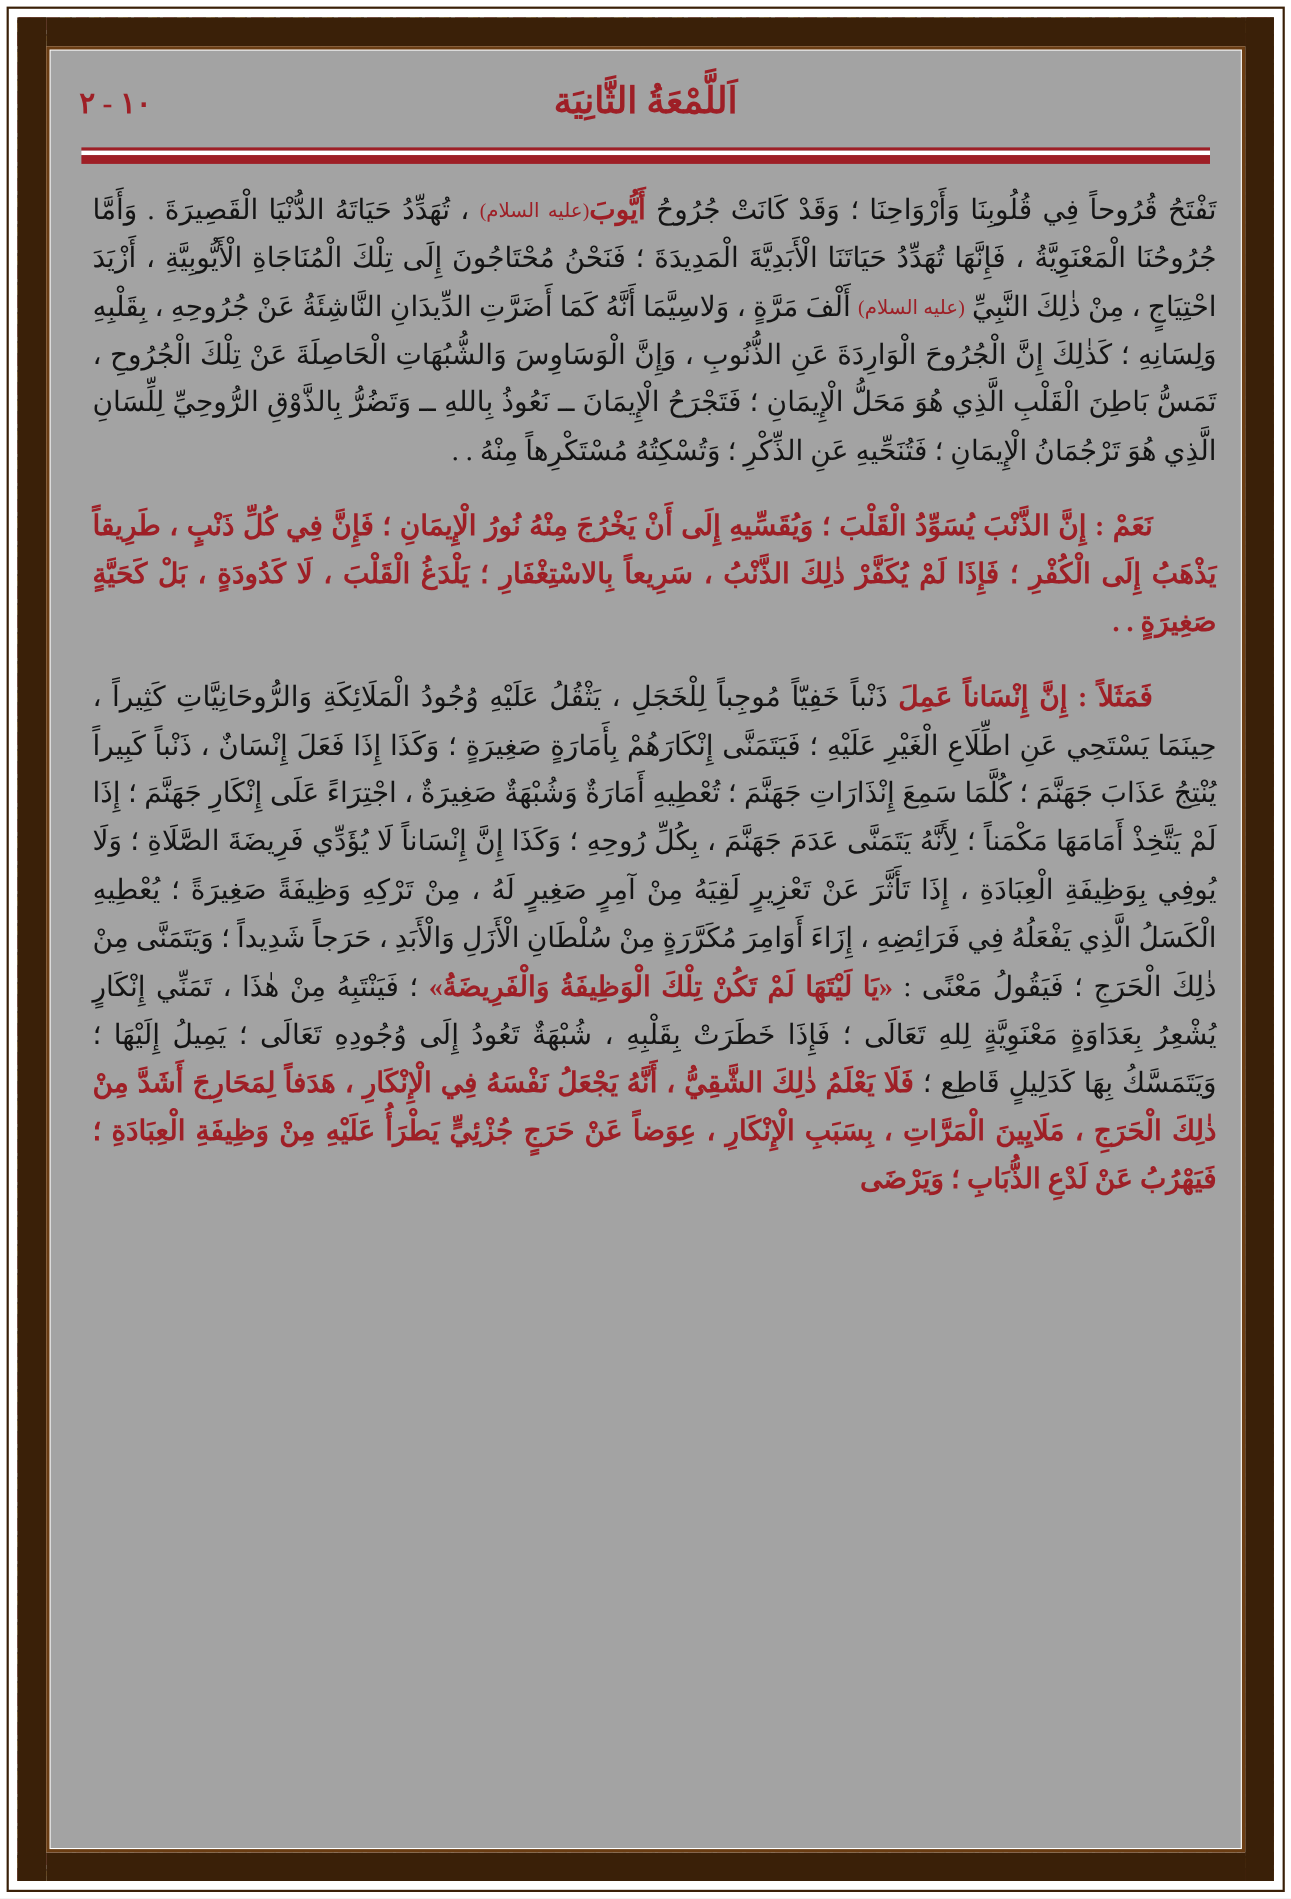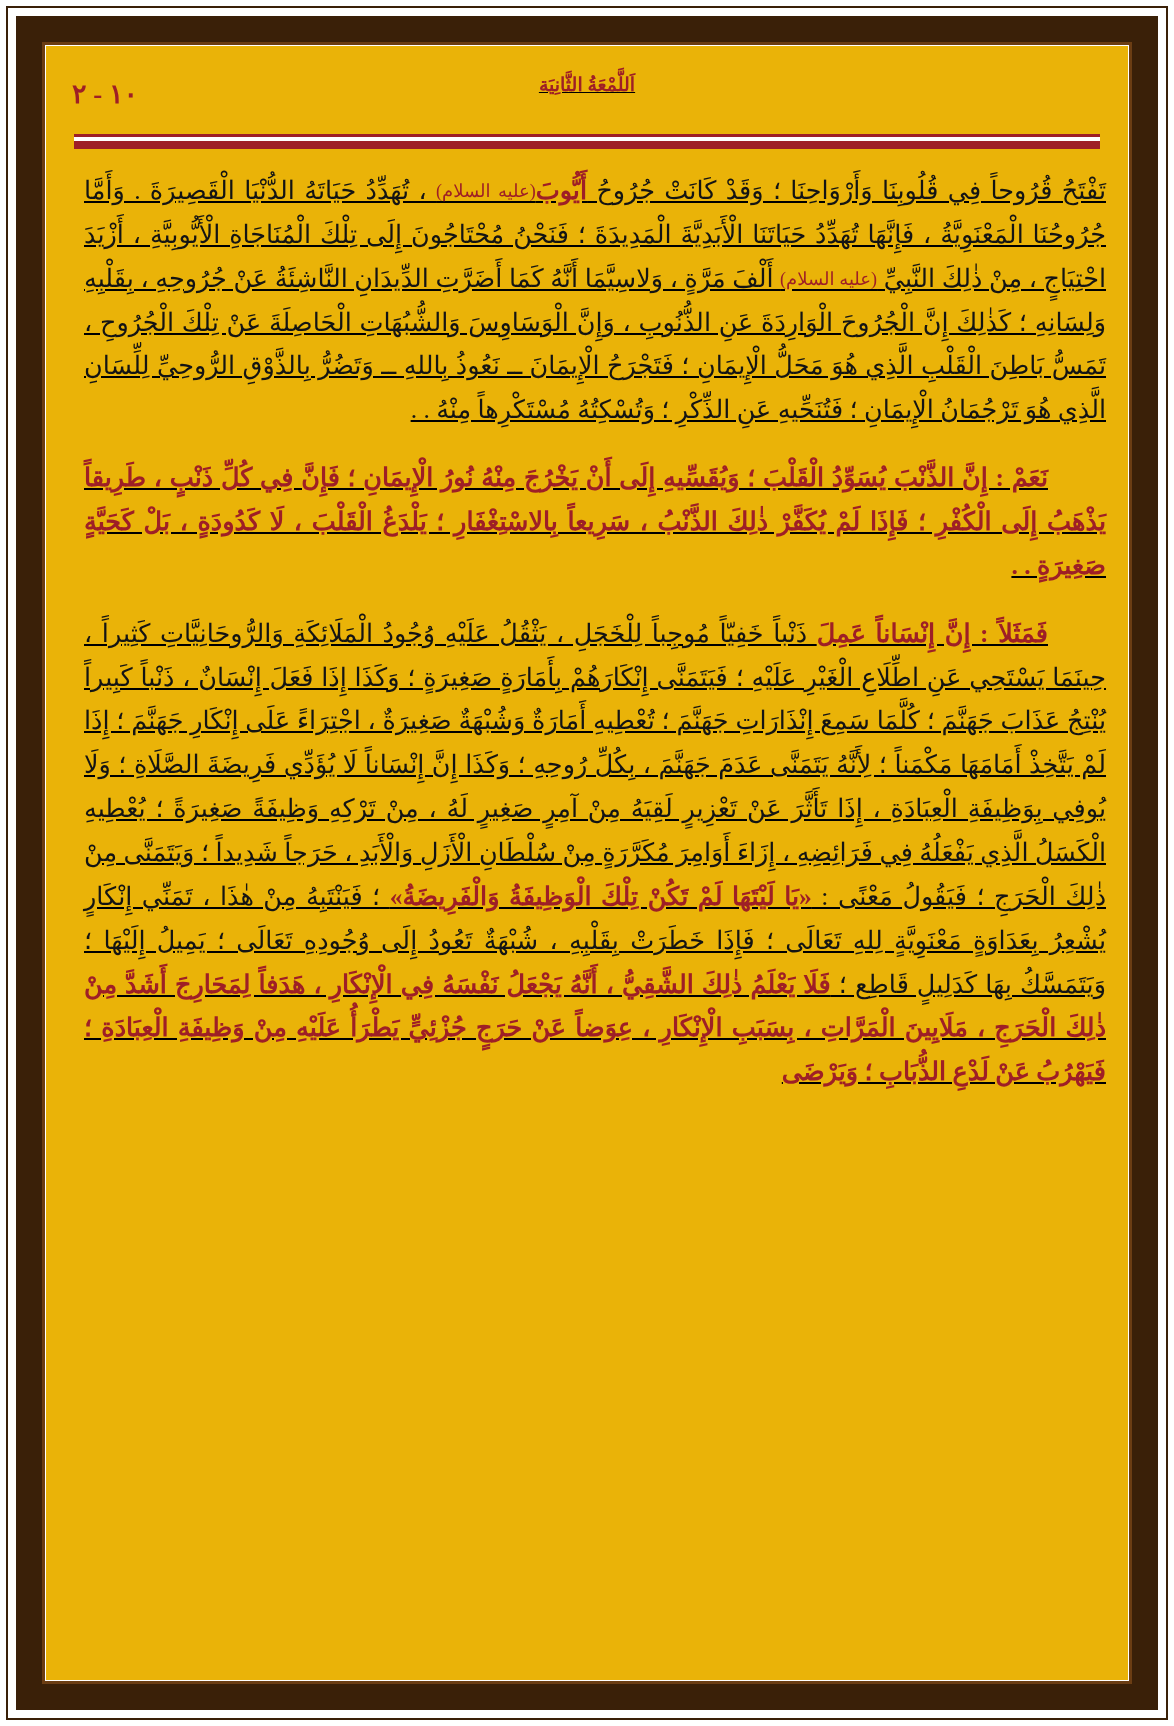--- a/index.html
+++ b/index.html
@@ -96,37 +96,36 @@
 
   
   .content {
     position: absolute;
     left: 46px;
     top: 46px;
     right: 46px;
     bottom: 46px;
     box-sizing: border-box;
     padding: 28px 18px 0 18px;
-    background: #eab308;
+    background: #a3a3a3;
     overflow: hidden;
-    text-decoration: underline;
   }
 
   .page-header {
     display: flex;
     align-items: baseline;
     justify-content: center;
     position: relative;
     height: 54px;
     margin: 0 8px;
   }
 
   .header-title {
     color: #9e1f26;
-    font-size: 19px;
+    font-size: 33px;
     font-weight: bold;
     letter-spacing: 0;
     line-height: 1.2;
     white-space: nowrap;
     text-align: center;
   }
 
   .page-number {
     position: absolute;
     left: 0;

